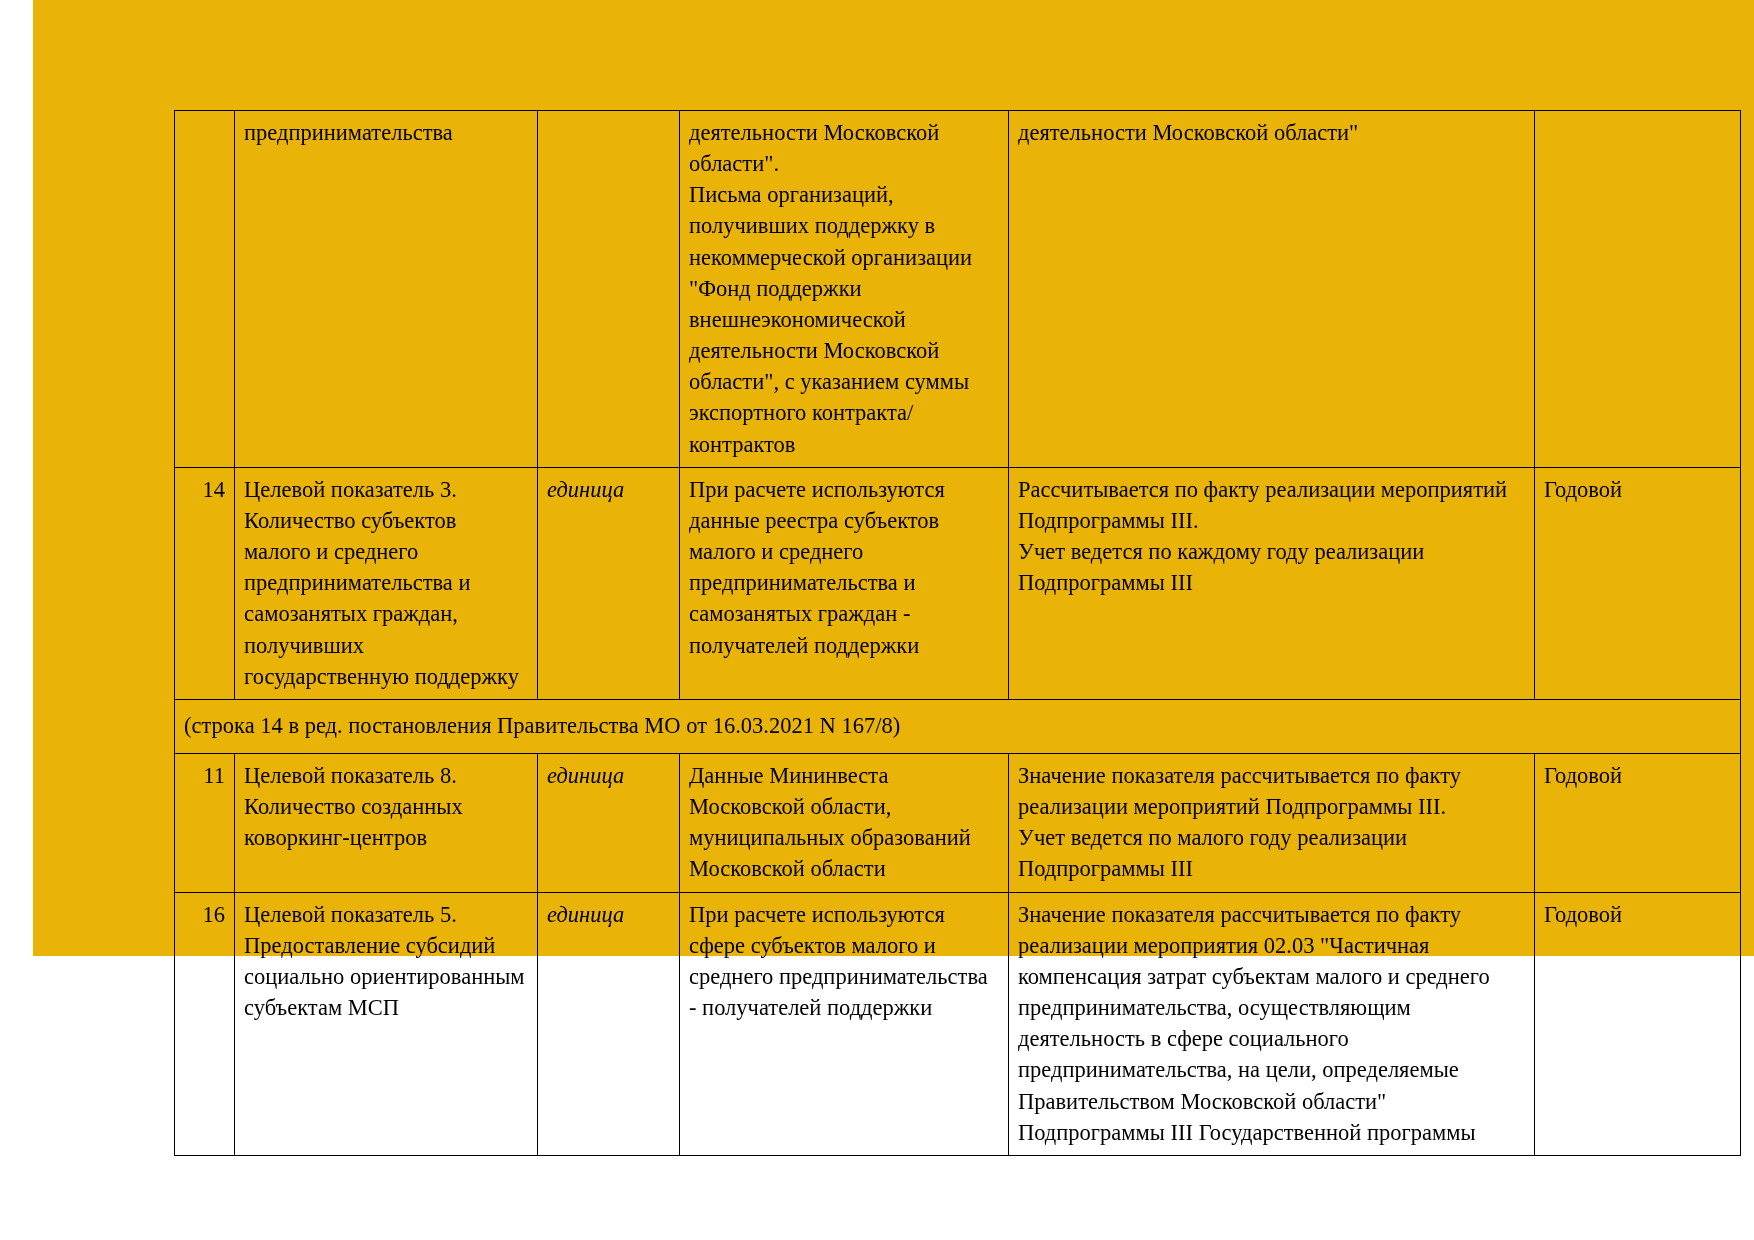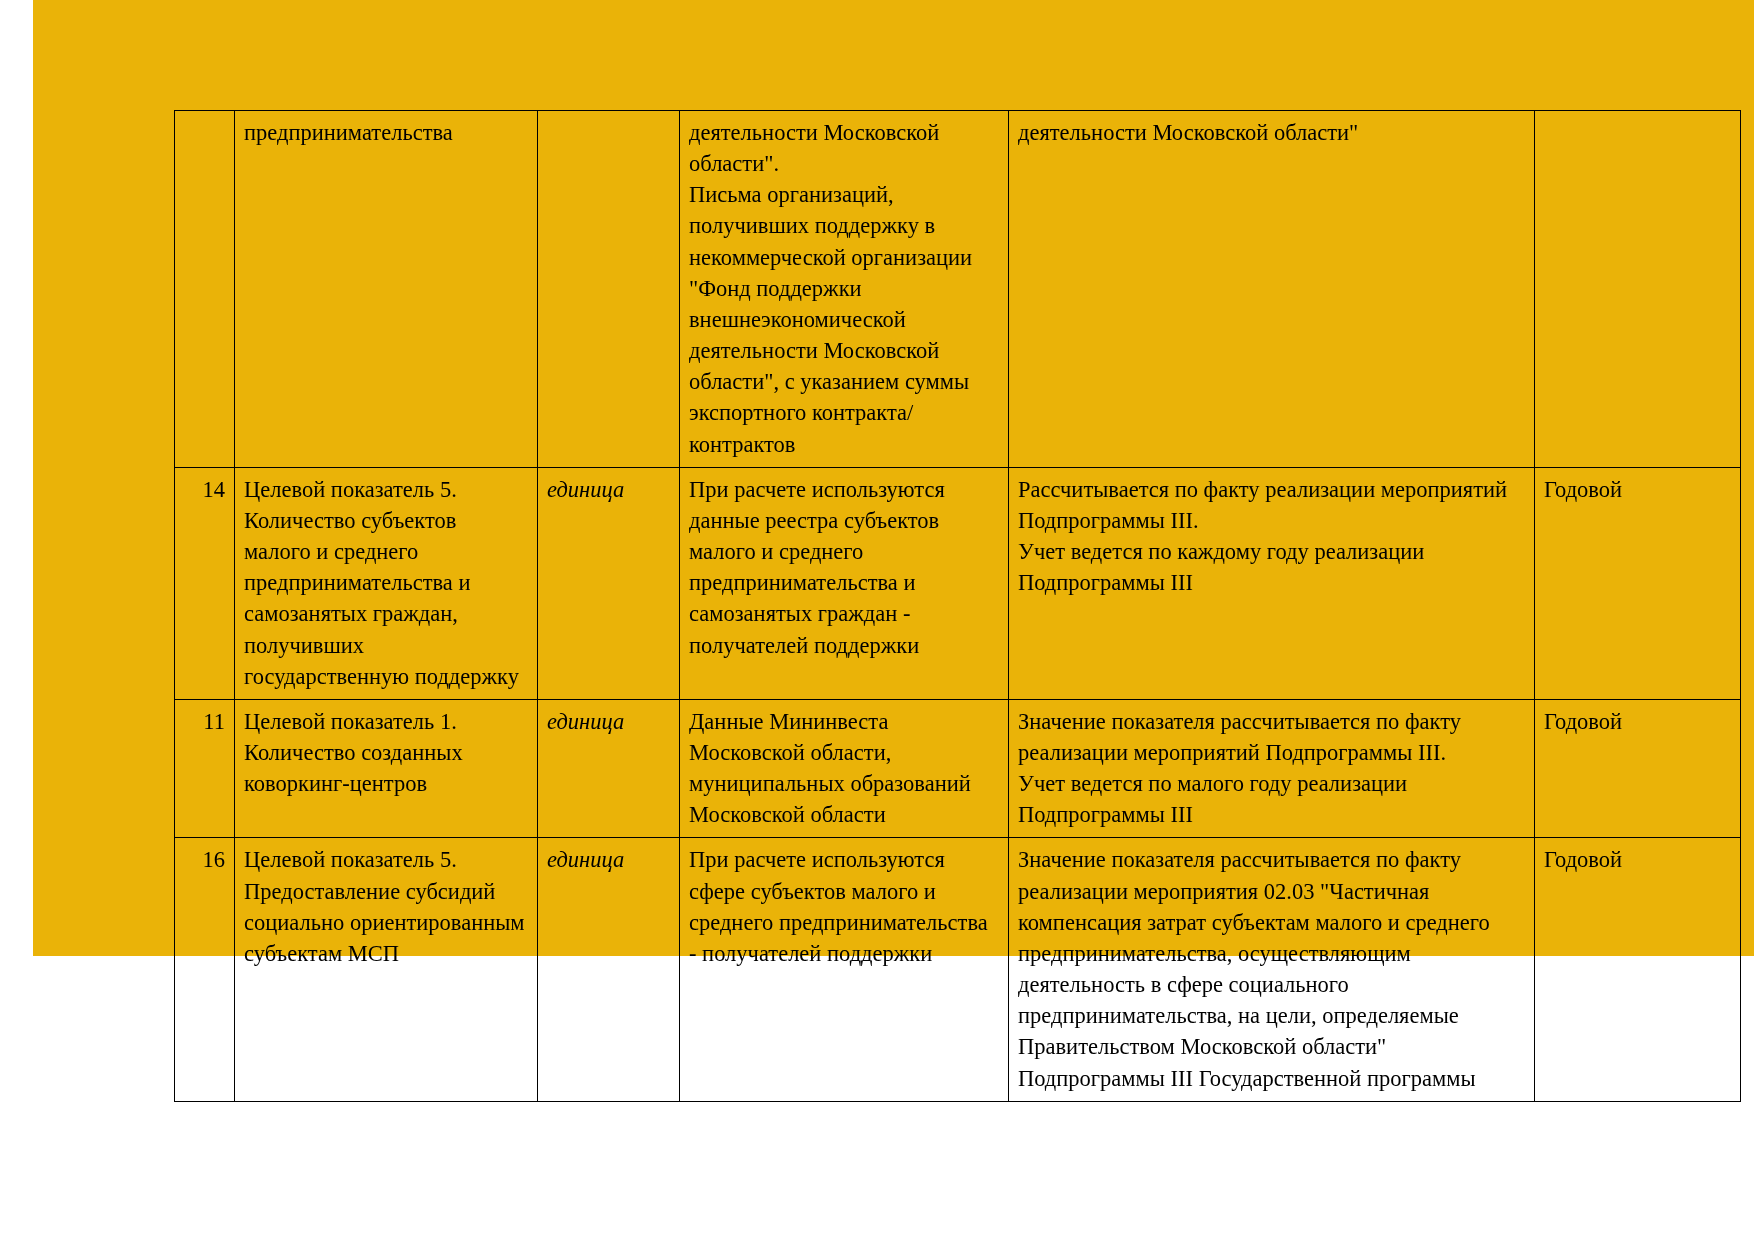--- a/index.html
+++ b/index.html
@@ -78,32 +78,35 @@
         <td class="name">предпринимательства</td>
         <td class="unit"></td>
         <td class="src">деятельности Московской области".
 Письма организаций, получивших поддержку в некоммерческой организации "Фонд поддержки внешнеэкономической деятельности Московской области", с указанием суммы экспортного контракта/контрактов</td>
         <td class="calc">деятельности Московской области"</td>
         <td class="per"></td>
       </tr>
 
       <tr>
         <td class="num">14</td>
-        <td class="name">Целевой показатель 5. Количество субъектов малого и среднего предпринимательства и самозанятых граждан, получивших государственную поддержку</td>
+        <td class="name">Целевой показатель 3. Количество субъектов малого и среднего предпринимательства и самозанятых граждан, получивших государственную поддержку</td>
         <td class="unit">единица</td>
         <td class="src">При расчете используются данные реестра субъектов малого и среднего предпринимательства и самозанятых граждан - получателей поддержки</td>
         <td class="calc">Рассчитывается по факту реализации мероприятий Подпрограммы III.
 Учет ведется по каждому году реализации Подпрограммы III</td>
         <td class="per">Годовой</td>
       </tr>
 
+      <tr class="note-row">
+        <td colspan="6">(строка 14 в ред. постановления Правительства МО от 16.03.2021 N 167/8)</td>
+      </tr>
 
       <tr>
         <td class="num">11</td>
-        <td class="name">Целевой показатель 1. Количество созданных коворкинг-центров</td>
+        <td class="name">Целевой показатель 8. Количество созданных коворкинг-центров</td>
         <td class="unit">единица</td>
         <td class="src">Данные Мининвеста Московской области, муниципальных образований Московской области</td>
         <td class="calc">Значение показателя рассчитывается по факту реализации мероприятий Подпрограммы III.
 Учет ведется по малого году реализации Подпрограммы III</td>
         <td class="per">Годовой</td>
       </tr>
 
       <tr>
         <td class="num">16</td>
         <td class="name">Целевой показатель 5. Предоставление субсидий социально ориентированным субъектам МСП</td>

